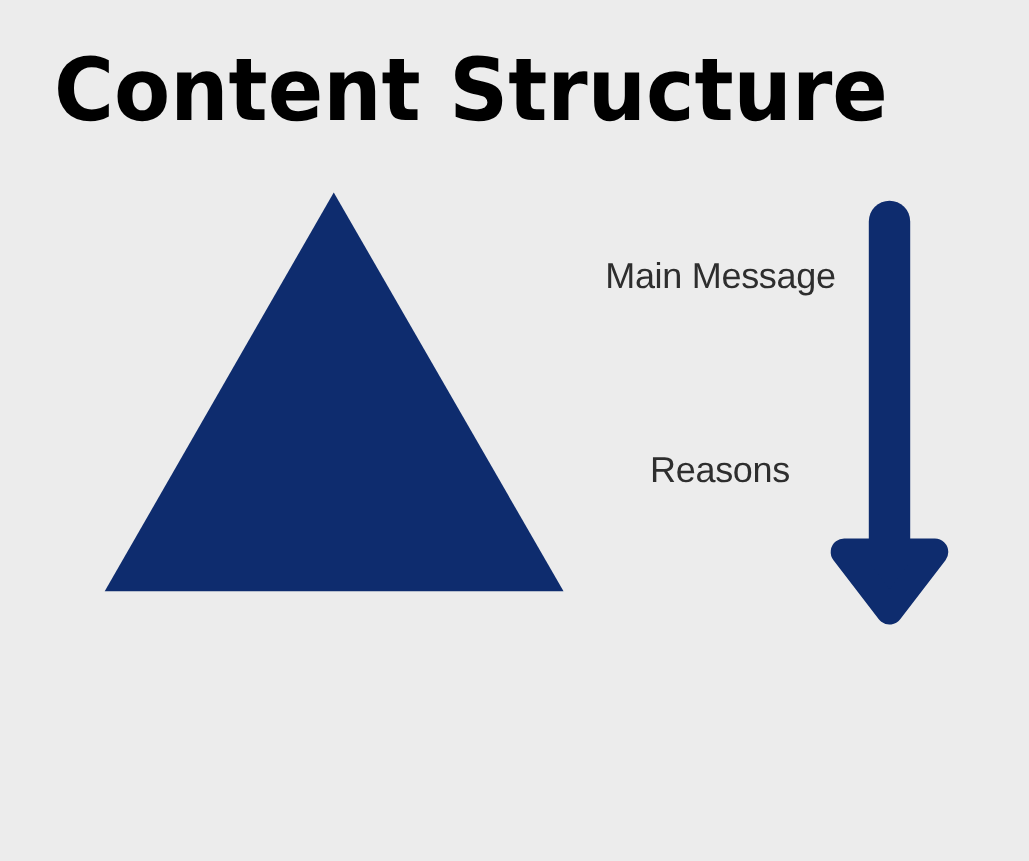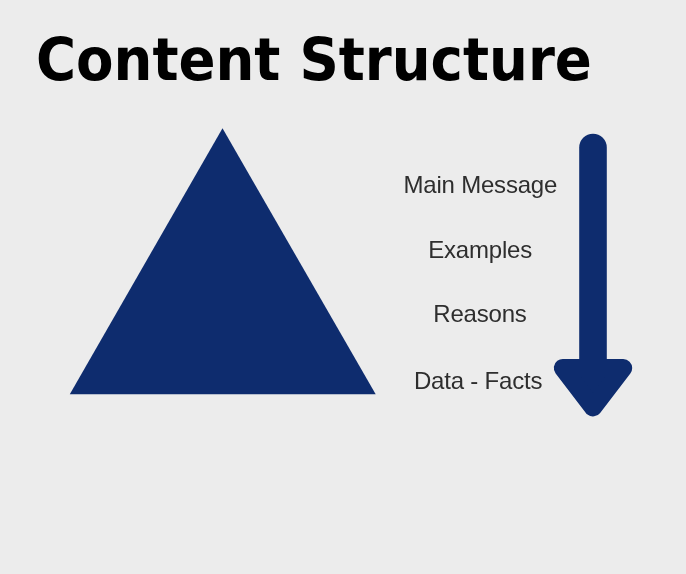--- a/index.html
+++ b/index.html
@@ -78,18 +78,16 @@
   <svg class="graphics" viewBox="0 0 686 574" width="686" height="574">
     <polygon class="shape-fill" points="222.5,128.3 375.7,394.2 69.8,394.2"></polygon>
     <g>
       <line class="shape-stroke" x1="593" y1="147.6" x2="593" y2="367" stroke-width="27.6" stroke-linecap="round"></line>
       <path class="shape-fill shape-stroke" d="M 562.8 368 L 623.2 368 L 593 407.4 Z" stroke-width="18" stroke-linejoin="round"></path>
     </g>
   </svg>
 
   <div class="labels">
     <div class="label label-1">Main Message</div>
-    <div class="label label-2">Examples</div>
     <div class="label label-3">Reasons</div>
-    <div class="label label-4">Data - Facts</div>
   </div>
 
 </div>
 
 </body></html>

